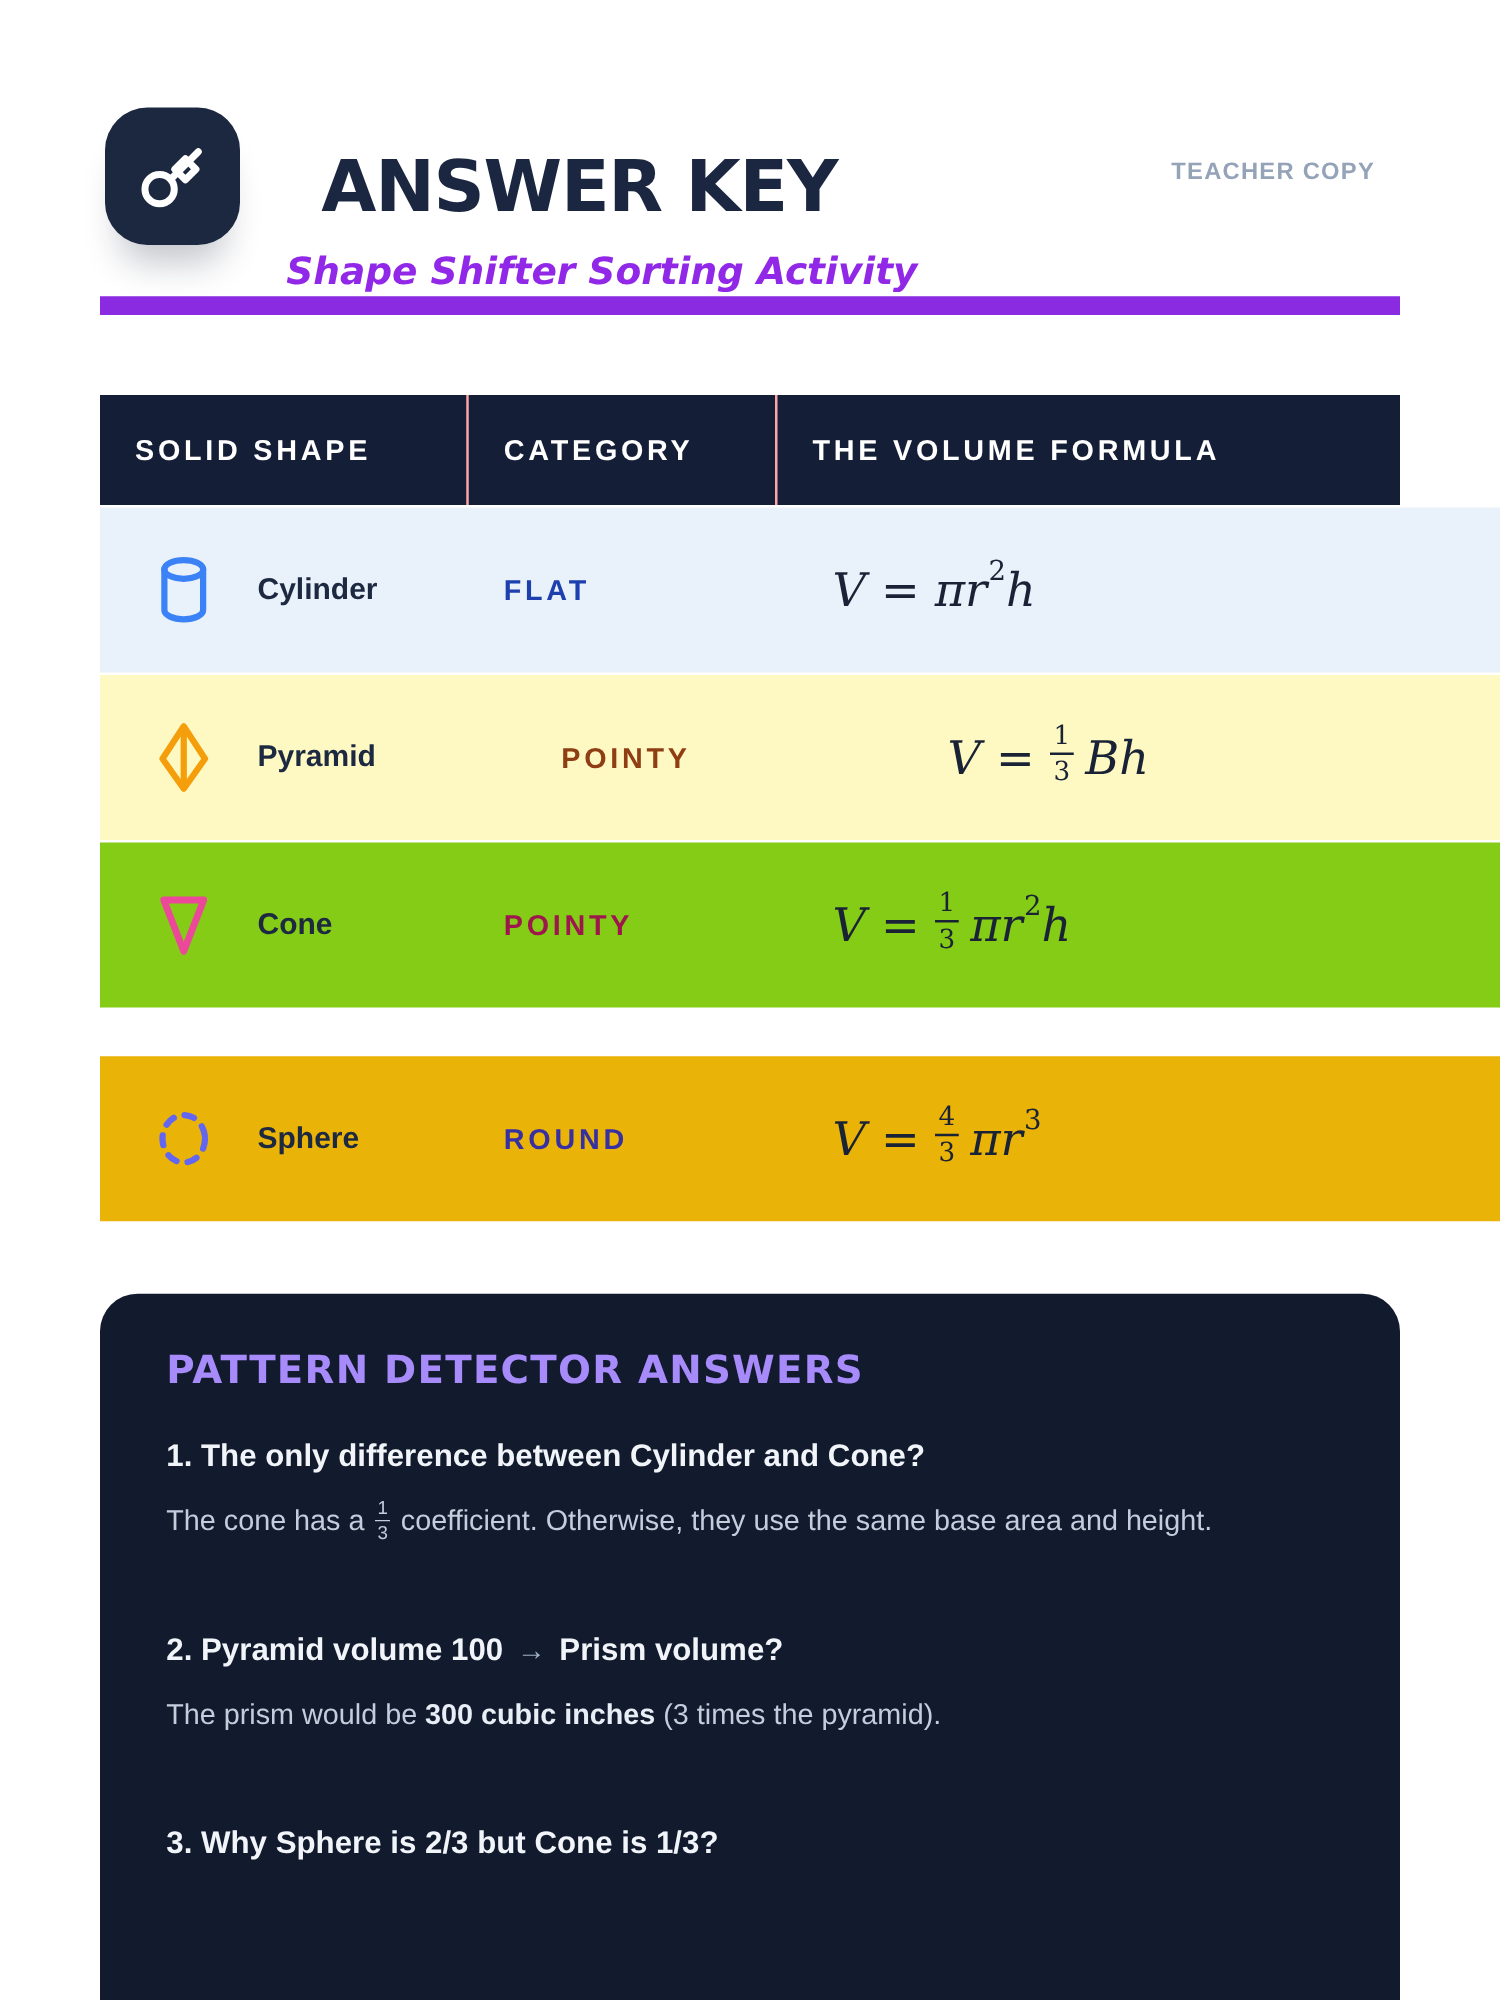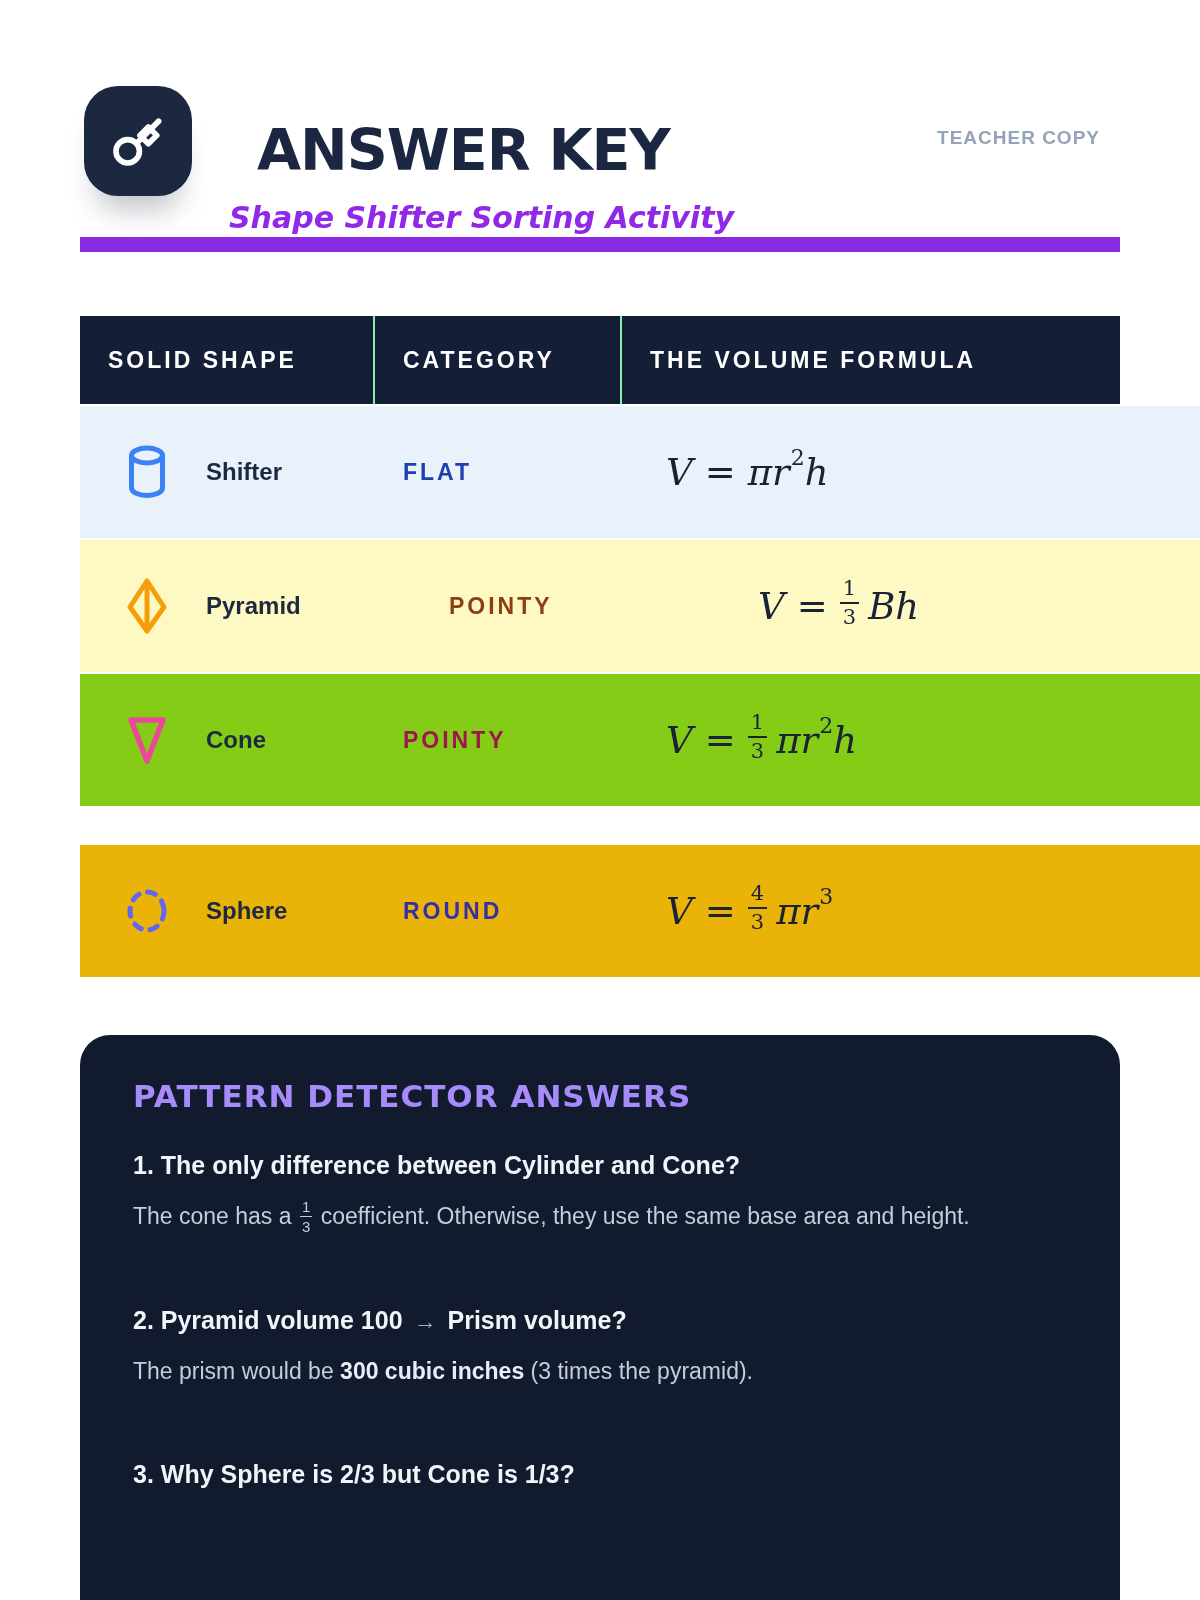--- a/index.html
+++ b/index.html
@@ -16,21 +16,21 @@
   .subtitle{position:absolute;left:229px;top:153px;font-family:"DejaVu Sans",sans-serif;
          font-weight:bold;font-style:italic;font-size:30px;color:#9128e8;margin-top:47px;}
   .teacher-copy{position:absolute;right:100px;top:127px;font-size:19px;font-weight:bold;
          color:#94a3b8;letter-spacing:1px;}
   .rule{position:absolute;left:80px;top:237px;width:1040px;height:15px;background:#8a2be2;}
 
   
   .table{position:absolute;left:80px;top:316px;width:1040px;}
   .thead{display:grid;grid-template-columns:295px 247px 498px;height:88px;background:#141e36;}
   .th{box-sizing:border-box;display:flex;align-items:center;padding-left:28px;color:#ffffff;
-      font-size:23px;font-weight:bold;letter-spacing:3px;border-right:2px solid #86efac;}
+      font-size:23px;font-weight:bold;letter-spacing:3px;border-right:2px solid #fca5a5;}
   .th:last-child{border-right:none;}
   .tbody{display:grid;row-gap:2px;margin-top:2px;background:#ffffff;}
   .trow{display:grid;grid-template-columns:293px 245px 498px;column-gap:2px;height:132px;background:#ffffff;}
   .cell{display:flex;align-items:center;}
   .shape-cell{padding-left:40px;gap:32px;}
   .shape-label{font-size:24px;font-weight:bold;color:#1d2941;}
   .icon-wrap{display:flex;align-items:center;justify-content:center;width:54px;}
   .cat-cell{padding-left:28px;font-size:23px;font-weight:bold;letter-spacing:3px;}
   .formula-cell{padding-left:44px;font-family:"DejaVu Serif",serif;font-size:37px;color:#1a2336;}
   .mvar{font-style:italic;}
@@ -87,21 +87,21 @@
         <div class="trow" style="background: rgb(233, 241, 251);">
           <div class="cell shape-cell">
             <span class="icon-wrap">
               <svg width="42" height="54" viewBox="0 0 42 54">
     <g fill="none" stroke="#3b82f6" stroke-width="5" stroke-linecap="round" stroke-linejoin="round">
       <ellipse cx="21" cy="10.5" rx="15.5" ry="7.5"></ellipse>
       <path d="M5.5 10.5 V43 a15.5 7.5 0 0 0 31 0 V10.5"></path>
     </g>
               </svg>
             </span>
-            <span class="shape-label">Shifter</span>
+            <span class="shape-label">Cylinder</span>
           </div>
           <div class="cell cat-cell" style="color: rgb(30, 64, 175);">FLAT</div>
           <div class="cell formula-cell">
             <span class="mvar">V</span>
             <span class="mop">=</span>
             <span class="mvar">πr</span>
             <span class="msup">2</span>
             <span class="mvar">h</span>
           </div>
         </div>

